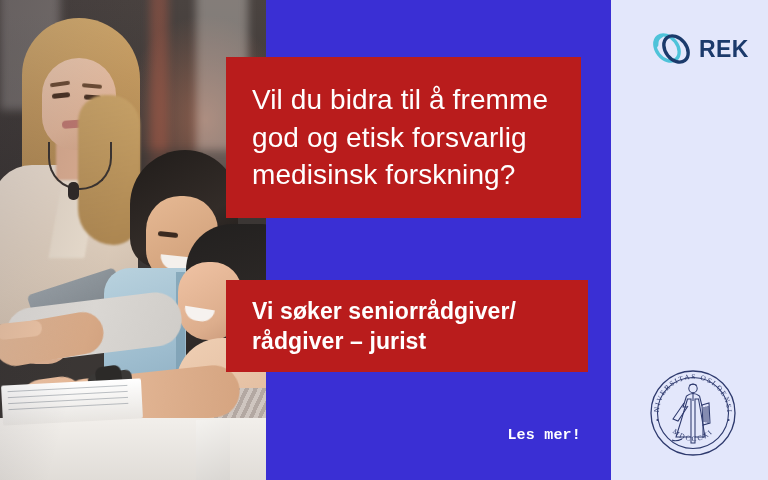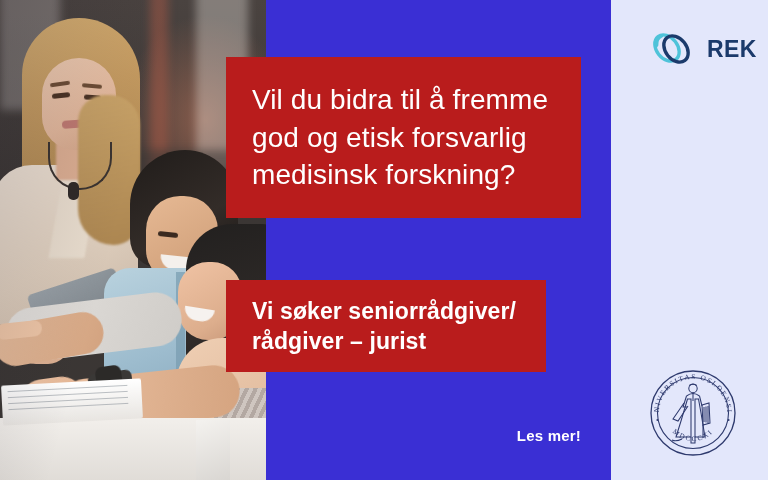--- a/index.html
+++ b/index.html
@@ -219,21 +219,21 @@
     flex-direction: column;
     justify-content: center;
   }
   .callout-headline {
     left: 226px; top: 57px;
     width: 355px; height: 161px;
     padding: 0 26px;
   }
   .callout-role {
     left: 226px; top: 280px;
-    width: 320px; height: 92px;
+    width: 362px; height: 92px;
     padding: 8px 26px;
   }
   .headline-text {
     color: #ffffff;
     font-size: 28px;
     font-weight: 400;
     line-height: 1.34;
     letter-spacing: 0.1px;
     white-space: pre-line;
   }
@@ -250,30 +250,31 @@
   .cta {
     position: absolute;
     left: 430px; top: 427px;
     width: 151px;
     text-align: right;
     color: #ffffff;
     font-size: 15px;
     font-weight: 700;
     letter-spacing: 0.2px;
     cursor: pointer;
+    font-family: Liberation Mono, monospace;
   }
 
   
   .rek-logo {
     position: absolute;
     left: 650px; top: 26px;
     width: 92px; height: 46px;
     display: flex;
     align-items: center;
-    gap: 13px;
+    gap: 5px;
     cursor: pointer;
   }
   .rek-mark { width: 44px; height: 44px; flex: none; }
   .rek-word {
     font-size: 23px;
     font-weight: 700;
     letter-spacing: 0.4px;
     line-height: 1;
   }
 

